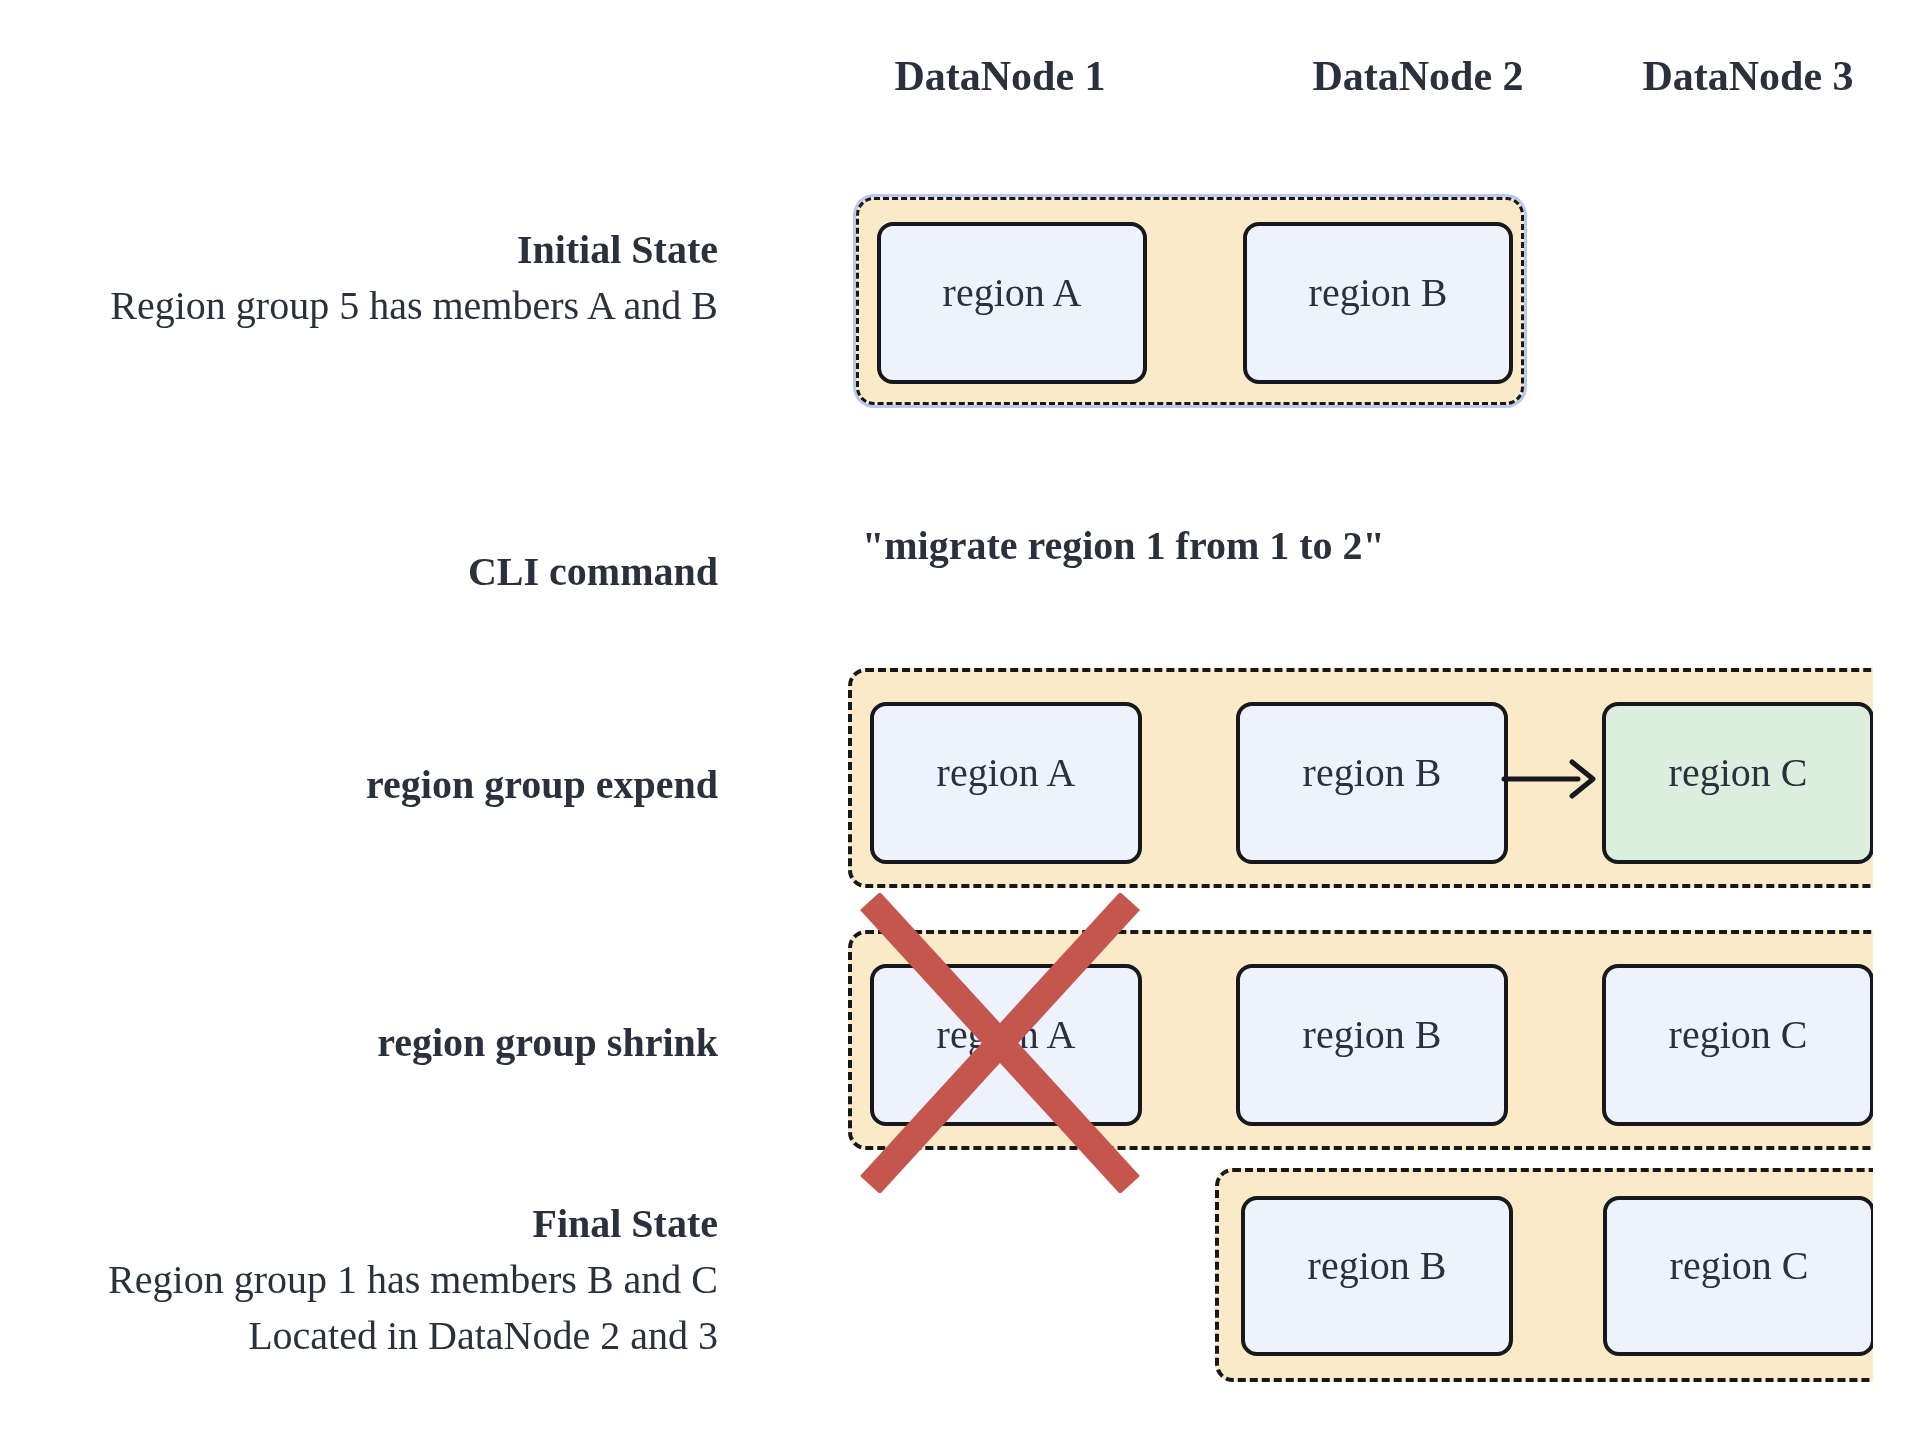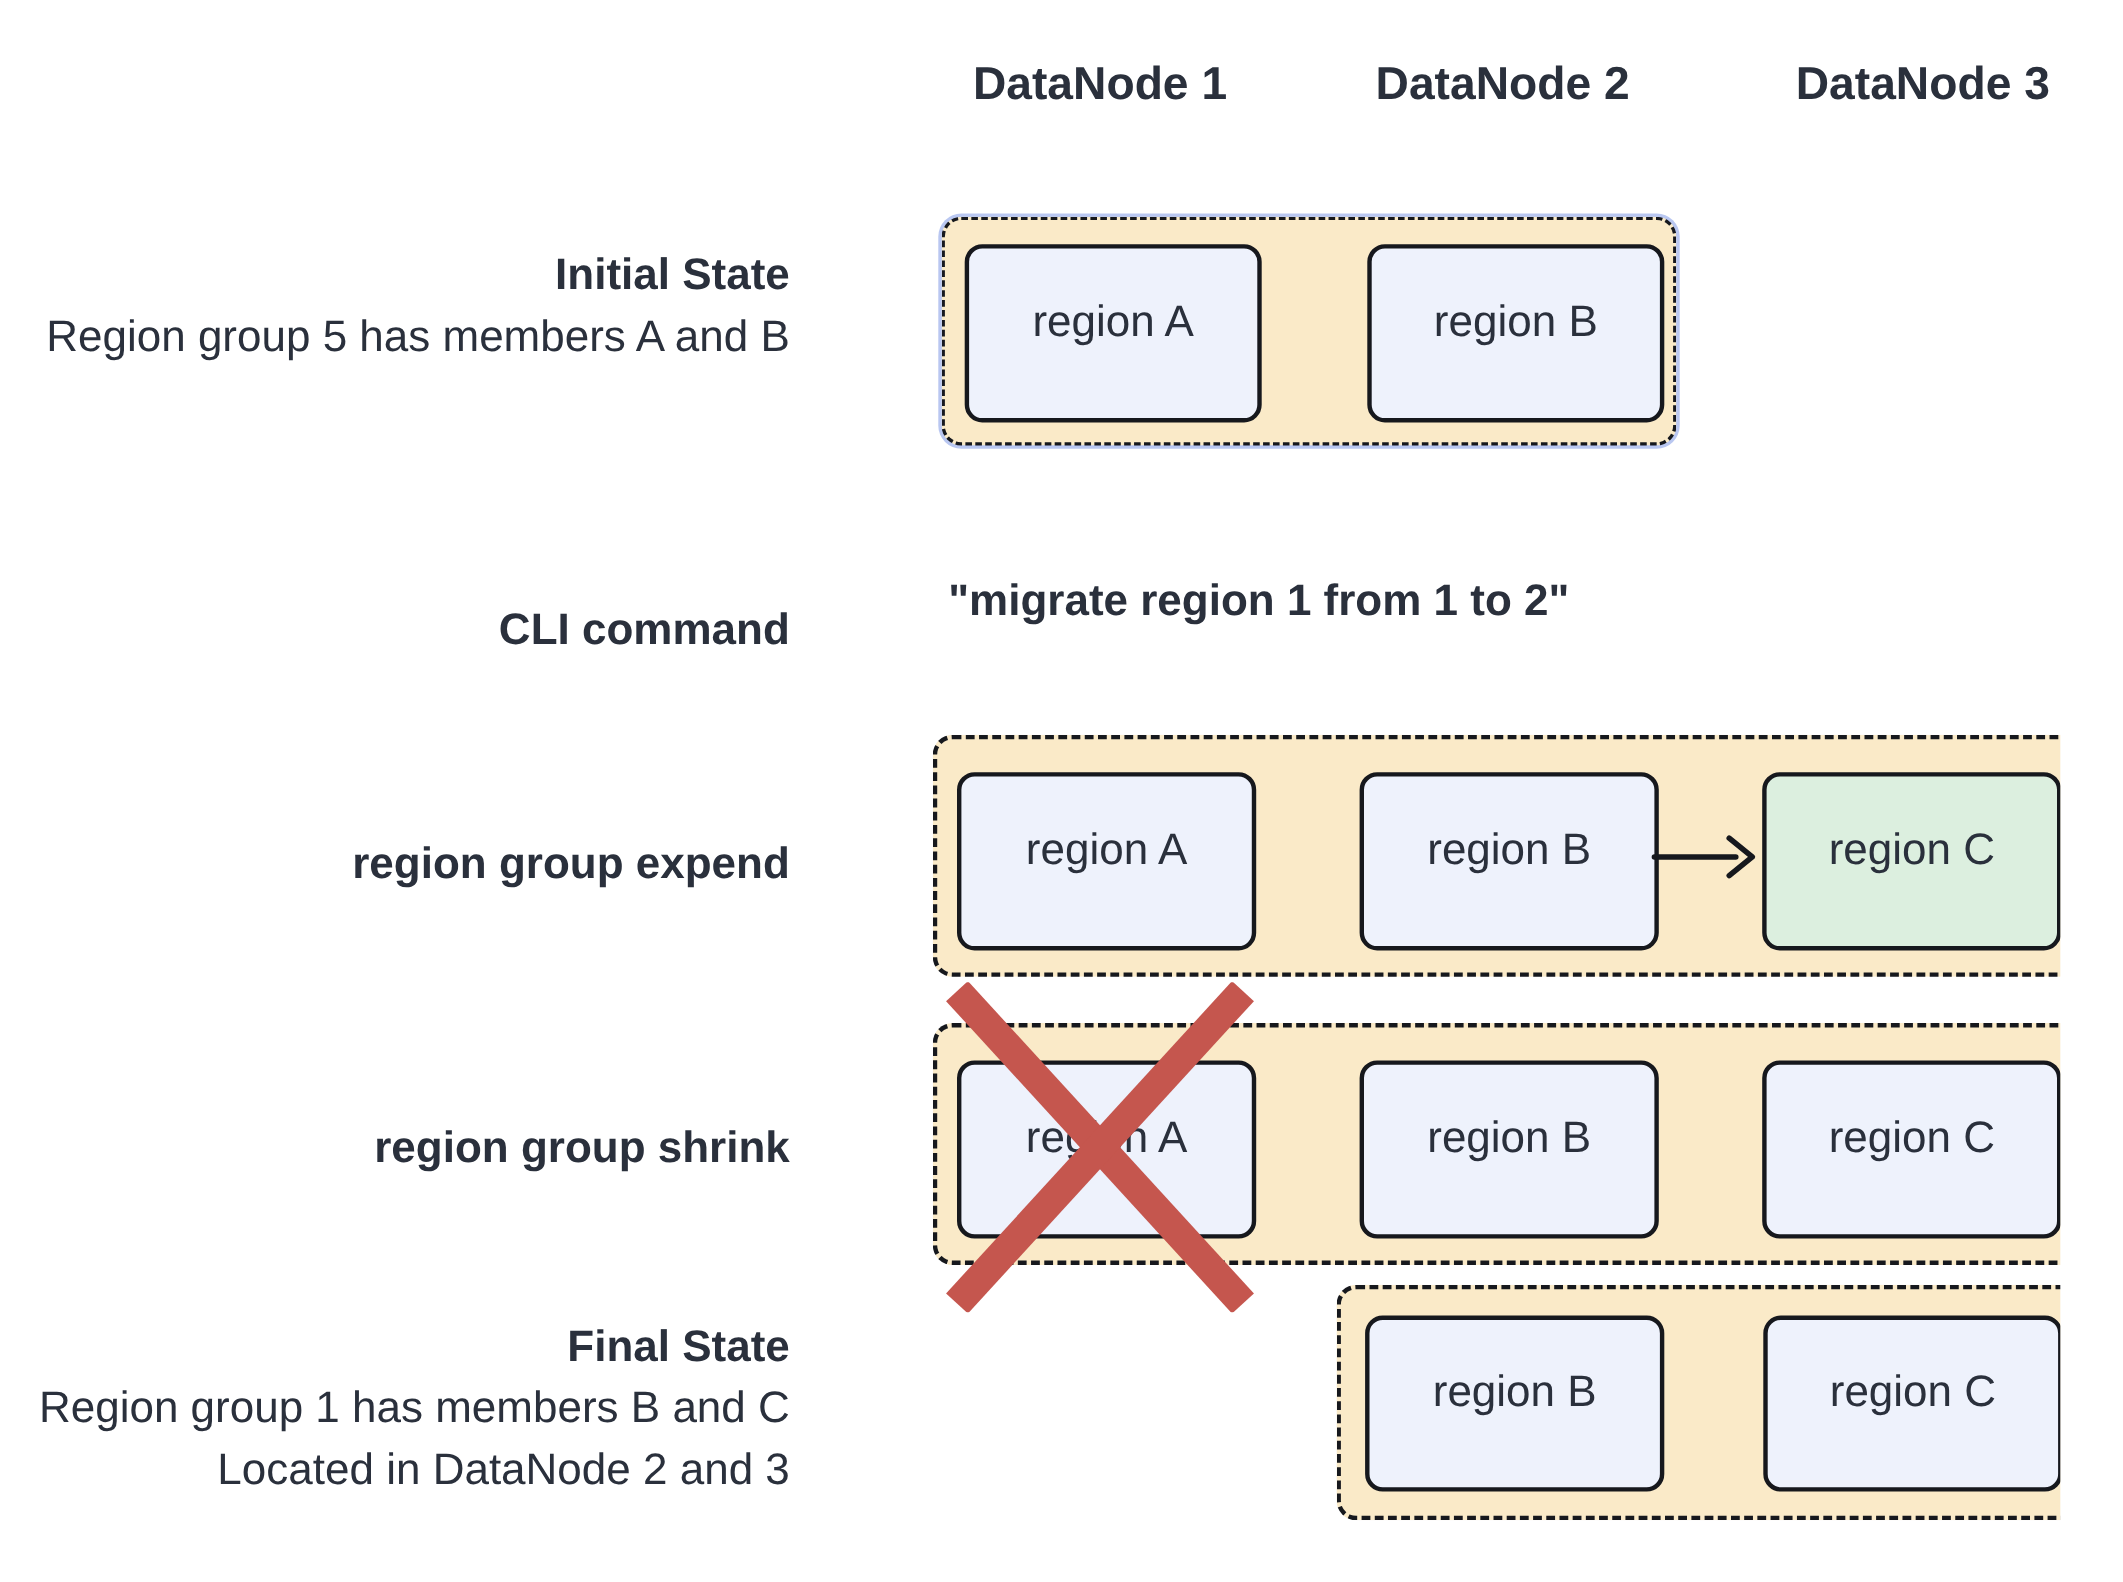--- a/index.html
+++ b/index.html
@@ -1,31 +1,31 @@
 <!DOCTYPE html>
 <html style="--c-text: #2a303c; --c-group-fill: #faeac8; --c-group-border: #16181d; --c-initial-outline: #b9c7f1; --c-region-blue: #eef2fc; --c-region-green: #dcefdf; --c-region-border: #16181d; --c-cross-red: #c5564e; --c-arrow: #16181d;"><head>
 <meta charset="utf-8">
 <style>
   html,body { margin:0; padding:0; background:#ffffff; }
   .canvas {
     position:relative;
     width:1873px; height:1438px;
     background:#ffffff;
-    font-family:Liberation Sans, sans-serif;
+    font-family:Liberation Serif, serif;
     color:var(--c-text, #2a303c);
     overflow:hidden;
   }
 
   
   .col-header {
     position:absolute; top:52px; width:360px;
     text-align:center; font-weight:bold; font-size:42px;
   }
   .col-1 { left:820px; }
-  .col-2 { left:1186px; }
+  .col-2 { left:1238px; }
   .col-3 { left:1568px; }
 
   
   .label-block {
     position:absolute; right:1155px; width:760px;
     text-align:right; font-size:40px; line-height:56px;
   }
   .label-block .title { font-weight:bold; }
   .row-label {
     position:absolute; right:1155px; width:760px;

